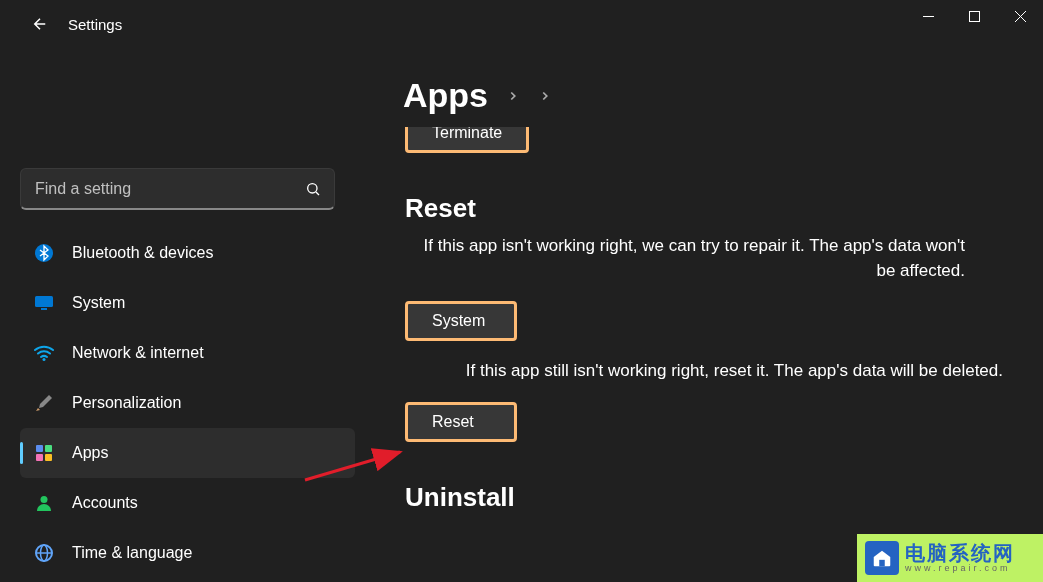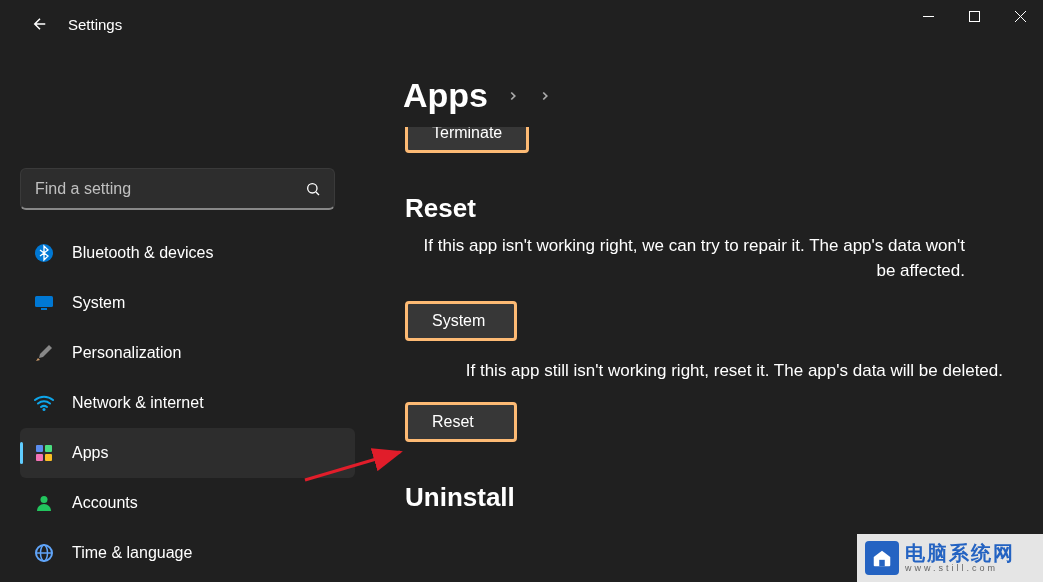--- a/index.html
+++ b/index.html
@@ -195,21 +195,21 @@
       left: 300px;
       top: 438px;
       pointer-events: none;
     }
     .watermark {
       position: absolute;
       right: 0;
       bottom: 0;
       width: 186px;
       height: 48px;
-      background: #e5e5e5;
+      background: #bef264;
       display: flex;
       align-items: center;
       padding: 4px 8px;
       gap: 6px;
     }
     .watermark-logo {
       width: 34px;
       height: 34px;
       background: #2463c2;
       border-radius: 4px;
@@ -289,34 +289,34 @@
           <svg viewBox="0 0 20 20">
               <rect x="1" y="3" width="18" height="11" rx="1.5" fill="#0078d4"></rect>
               <rect x="7" y="15" width="6" height="2" fill="#0078d4"></rect>
             </svg>
         </span>
         <span class="nav-label">System</span>
       </div>
       <div class="nav-item">
         <span class="nav-icon">
           <svg viewBox="0 0 20 20">
+              <path d="M1 7a14 14 0 0118 0M4 10.5a9.5 9.5 0 0112 0M7 14a5 5 0 016 0" fill="none" stroke="#0ea5e9" stroke-width="2" stroke-linecap="round"></path>
+              <circle cx="10" cy="16.5" r="1.5" fill="#0ea5e9"></circle>
+            </svg>
+        </span>
+        <span class="nav-label">Network &amp; internet</span>
+      </div>
+      <div class="nav-item">
+        <span class="nav-icon">
+          <svg viewBox="0 0 20 20">
               <path d="M15 2l3 3-9 9-4 1 1-4 9-9z" fill="#888"></path>
               <path d="M4 15l2 2-4 1 2-3z" fill="#c99868"></path>
             </svg>
         </span>
         <span class="nav-label">Personalization</span>
-      </div>
-      <div class="nav-item">
-        <span class="nav-icon">
-          <svg viewBox="0 0 20 20">
-              <path d="M1 7a14 14 0 0118 0M4 10.5a9.5 9.5 0 0112 0M7 14a5 5 0 016 0" fill="none" stroke="#0ea5e9" stroke-width="2" stroke-linecap="round"></path>
-              <circle cx="10" cy="16.5" r="1.5" fill="#0ea5e9"></circle>
-            </svg>
-        </span>
-        <span class="nav-label">Network &amp; internet</span>
       </div>
       <div class="nav-item active">
         <span class="nav-icon">
           <svg viewBox="0 0 20 20">
               <rect x="2" y="2" width="7" height="7" rx="1" fill="#5b8def"></rect>
               <rect x="11" y="2" width="7" height="7" rx="1" fill="#4ade80"></rect>
               <rect x="2" y="11" width="7" height="7" rx="1" fill="#f472b6"></rect>
               <rect x="11" y="11" width="7" height="7" rx="1" fill="#fbbf24"></rect>
             </svg>
         </span>
@@ -390,15 +390,15 @@
 
 <div class="watermark">
   <div class="watermark-logo">
     <svg viewBox="0 0 24 24" width="22" height="22">
         <path d="M3 11l9-7 9 7v9a1 1 0 01-1 1H4a1 1 0 01-1-1v-9z" fill="#fff"></path>
         <rect x="9" y="14" width="6" height="7" fill="#2463c2"></rect>
       </svg>
   </div>
   <div class="watermark-text">
     <span class="watermark-cn">电脑系统网</span>
-    <span class="watermark-url">www.still.com</span>
+    <span class="watermark-url">www.repair.com</span>
   </div>
 </div>
 
 </body></html>

